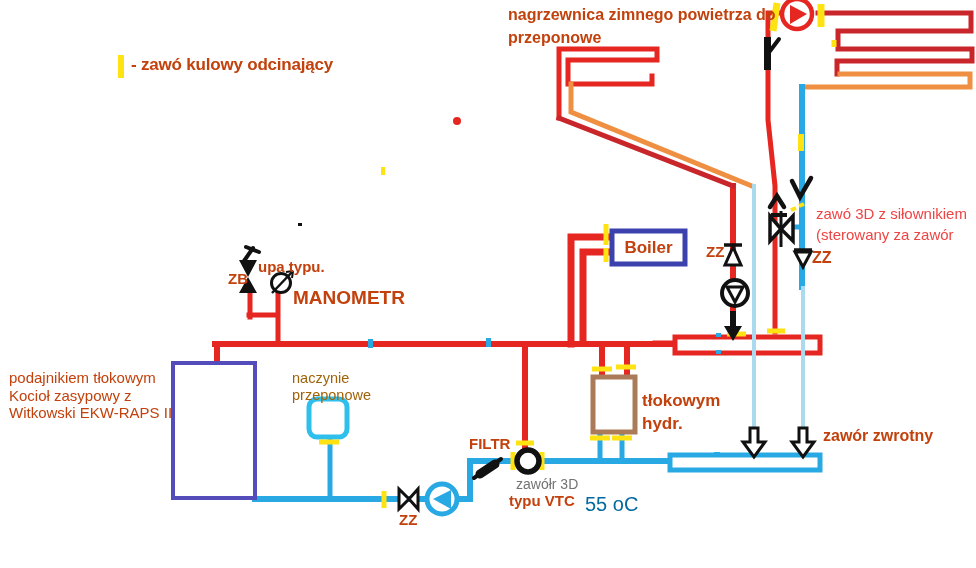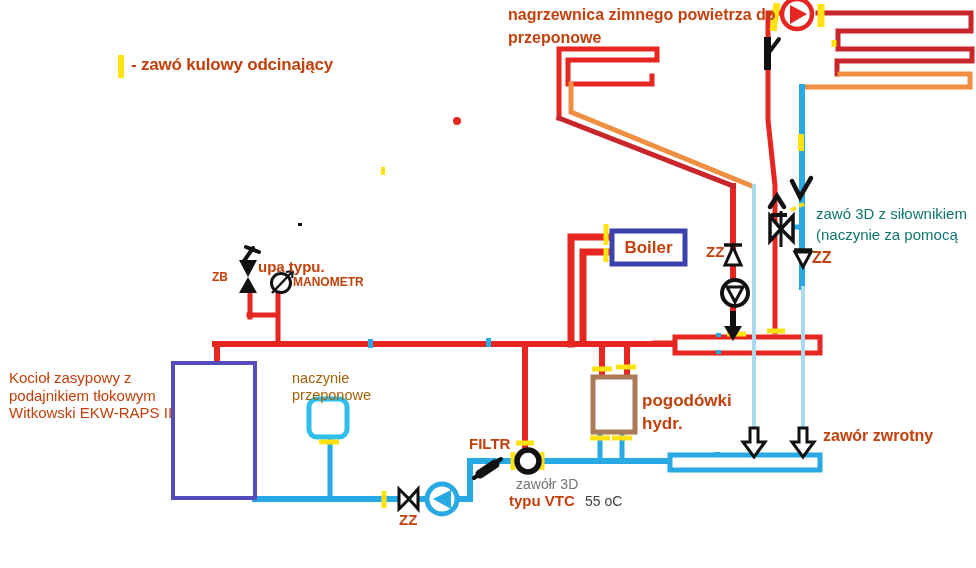--- a/index.html
+++ b/index.html
@@ -160,53 +160,53 @@
   </g>
 </svg>
 
   <div class="lbl b" style="left:131px;top:55px;font-size:17px;letter-spacing:-0.2px;">- zawó kulowy odcinający</div>
 
   <div class="lbl" style="left:508px;top:3px;line-height:23px;">
     <div class="b" style="font-size:16px;">nagrzewnica zimnego powietrza do</div>
     <div class="b" style="font-size:16px;">przeponowe</div>
   </div>
 
-  <div class="lbl" style="left:816px;top:203px;line-height:21px;font-size:15px;color:#0f766e;">
+  <div class="lbl" style="left:816px;top:203px;line-height:21px;font-size:15px;color:#ef4444;">
     <div>zawó 3D z siłownikiem</div>
-    <div>(naczynie za pomocą</div>
+    <div>(sterowany za zawór</div>
   </div>
 
   <div class="lbl b" style="left:823px;top:427px;font-size:16px;">zawór zwrotny</div>
 
   <div class="lbl" style="left:642px;top:389px;line-height:23px;">
-    <div class="b" style="font-size:17px;">pogodówki</div>
+    <div class="b" style="font-size:17px;">tłokowym</div>
     <div class="b" style="font-size:17px;margin-left:0;">hydr.</div>
   </div>
 
   <div class="lbl b" style="left:612px;top:231px;width:73px;height:33px;display:flex;align-items:center;justify-content:center;font-size:17px;">Boiler</div>
 
   <div class="lbl" style="left:9px;top:369px;line-height:17.5px;font-size:15px;">
+    <div>podajnikiem tłokowym</div>
     <div>Kocioł zasypowy z</div>
-    <div>podajnikiem tłokowym</div>
     <div>Witkowski EKW-RAPS II</div>
   </div>
 
   <div class="lbl" style="left:292px;top:370px;line-height:17px;font-size:14.5px;color:#a16207;">
     <div>naczynie</div>
     <div>przeponowe</div>
   </div>
 
   <div class="lbl b" style="left:469px;top:435px;font-size:15px;">FILTR</div>
 
   <div class="lbl" style="left:516px;top:476px;font-size:14px;color:#737373;">zawółr 3D</div>
   <div class="lbl b" style="left:509px;top:492px;font-size:15px;">typu VTC</div>
 
-  <div class="lbl" style="left:585px;top:493px;font-size:14px;color:#404040;">55 oC</div>
-
-  <div class="lbl b" style="left:212px;top:270px;font-size:12px;">ZB</div>
+  <div class="lbl" style="left:585px;top:493px;font-size:20px;color:#0369a1;">55 oC</div>
+
+  <div class="lbl b" style="left:228px;top:270px;font-size:15px;">ZB</div>
   <div class="lbl b" style="left:258px;top:258px;font-size:15px;">upa typu.</div>
-  <div class="lbl b" style="left:293px;top:275px;font-size:12px;">MANOMETR</div>
+  <div class="lbl b" style="left:293px;top:287px;font-size:19px;">MANOMETR</div>
 
   <div class="lbl b" style="left:706px;top:243px;font-size:15px;">ZZ</div>
   <div class="lbl b" style="left:812px;top:249px;font-size:16px;">ZZ</div>
   <div class="lbl b" style="left:399px;top:511px;font-size:15px;">ZZ</div>
 
 </div>
 
 </body></html>

